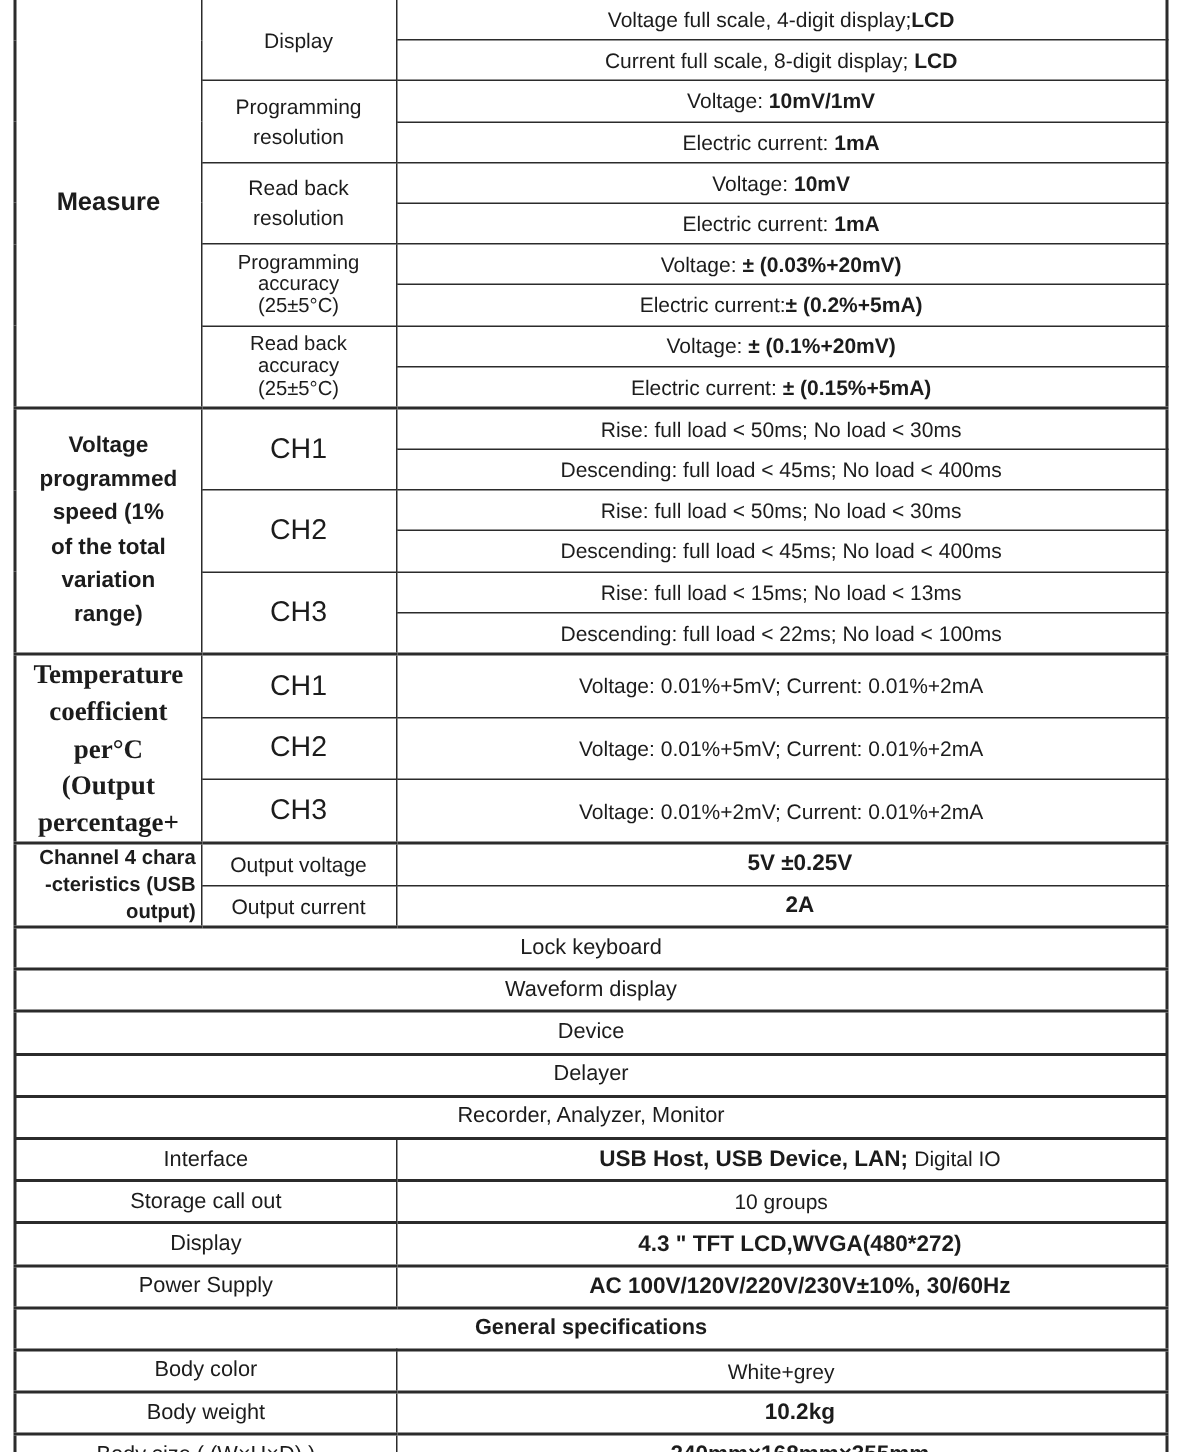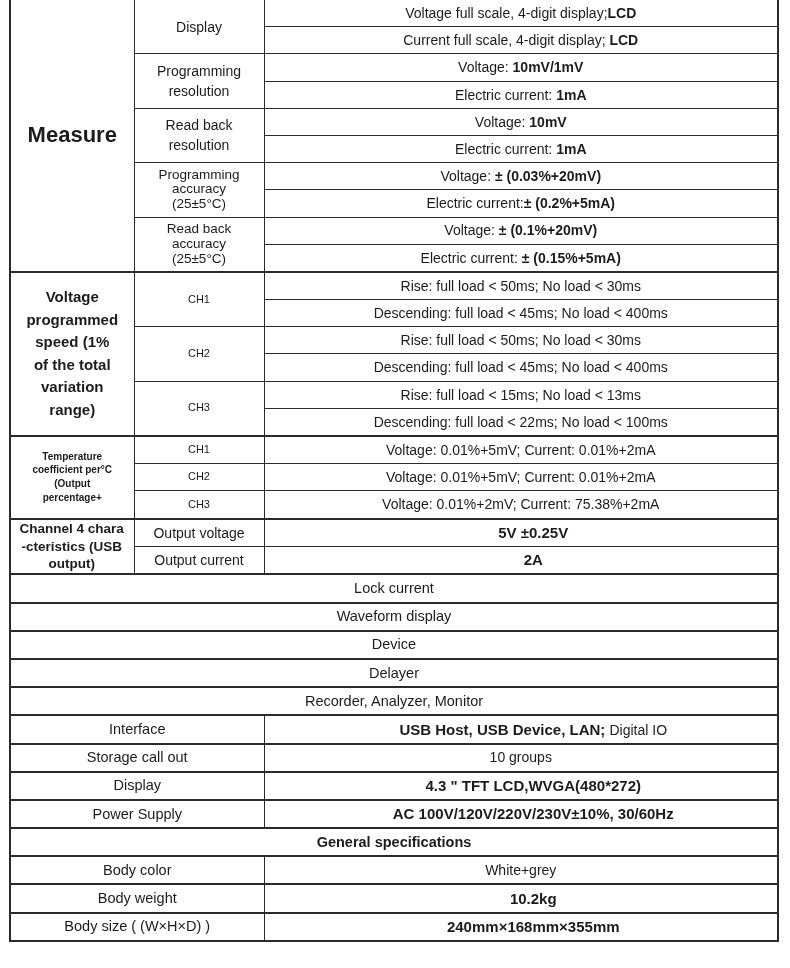--- a/index.html
+++ b/index.html
@@ -30,26 +30,26 @@
     height: 26.2px;
     padding: 0 3px;
     white-space: pre-line;
     line-height: 1.45;
     overflow: hidden;
   }
   tr:first-child > td { border-top: none; }
   tr.b2 > td { border-bottom-width: 2px; }
   td.bb2 { border-bottom-width: 2px; }
   td.sec { font-weight: bold; }
-  td.fs17 { font-size: 22px; }
+  td.fs17 { font-size: 17px; }
   td.fs15 { font-size: 15px; line-height: 1.5; }
-  td.fs14 { font-size: 10px; line-height: 1.38; }
-  td.fs13 { font-size: 13.5px; line-height: 1.33; text-align: center; padding-left: 2px; margin-left: 44px; }
+  td.fs14 { font-size: 18px; line-height: 1.38; font-family: Liberation Serif, serif; }
+  td.fs13 { font-size: 13.5px; line-height: 1.33; text-align: right; padding-left: 2px; margin-left: 44px; }
   td.tight { line-height: 1.1; font-size: 13.5px; }
-  td.ch { font-size: 11px; }
+  td.ch { font-size: 19px; }
   td.mid { font-size: 14.5px; }
   td .big { font-size: 15px; padding-left: 25px; }
   b { font-weight: bold; }
 </style>
 </head>
 <body>
 
 <table class="spec">
   <colgroup>
       <col class="c1">
@@ -57,21 +57,21 @@
       <col class="c3">
     </colgroup>
   <tbody>
 
     <tr>
       <td class="sec fs17 bb2" rowspan="10">Measure</td>
       <td rowspan="2">Display</td>
       <td><span>Voltage full scale, 4-digit display;</span><b>LCD</b></td>
     </tr>
     <tr>
-      <td><span>Current full scale, 4-digit display; </span><b>LCD</b></td>
+      <td><span>Current full scale, 8-digit display; </span><b>LCD</b></td>
     </tr>
     <tr>
       <td rowspan="2">Programming
 resolution</td>
       <td><span>Voltage: </span><b>10mV/1mV</b></td>
     </tr>
     <tr>
       <td><span>Electric current: </span><b>1mA</b></td>
     </tr>
     <tr>
@@ -136,37 +136,37 @@
 percentage+</td>
       <td class="ch">CH1</td>
       <td>Voltage: 0.01%+5mV; Current: 0.01%+2mA</td>
     </tr>
     <tr>
       <td class="ch">CH2</td>
       <td>Voltage: 0.01%+5mV; Current: 0.01%+2mA</td>
     </tr>
     <tr class="b2">
       <td class="ch">CH3</td>
-      <td>Voltage: 0.01%+2mV; Current: 75.38%+2mA</td>
+      <td>Voltage: 0.01%+2mV; Current: 0.01%+2mA</td>
     </tr>
 
     <tr>
       <td class="sec fs13 bb2" rowspan="2">Channel 4 chara
 -cteristics (USB
 output)</td>
       <td>Output voltage</td>
       <td><b class="big">5V ±0.25V</b></td>
     </tr>
     <tr class="b2">
       <td>Output current</td>
       <td><b class="big">2A</b></td>
     </tr>
 
     <tr class="b2">
-      <td colspan="3" class="mid">Lock current</td>
+      <td colspan="3" class="mid">Lock keyboard</td>
     </tr>
     <tr class="b2">
       <td colspan="3" class="mid">Waveform display</td>
     </tr>
     <tr class="b2">
       <td colspan="3" class="mid">Device</td>
     </tr>
     <tr class="b2">
       <td colspan="3" class="mid">Delayer</td>
     </tr>

